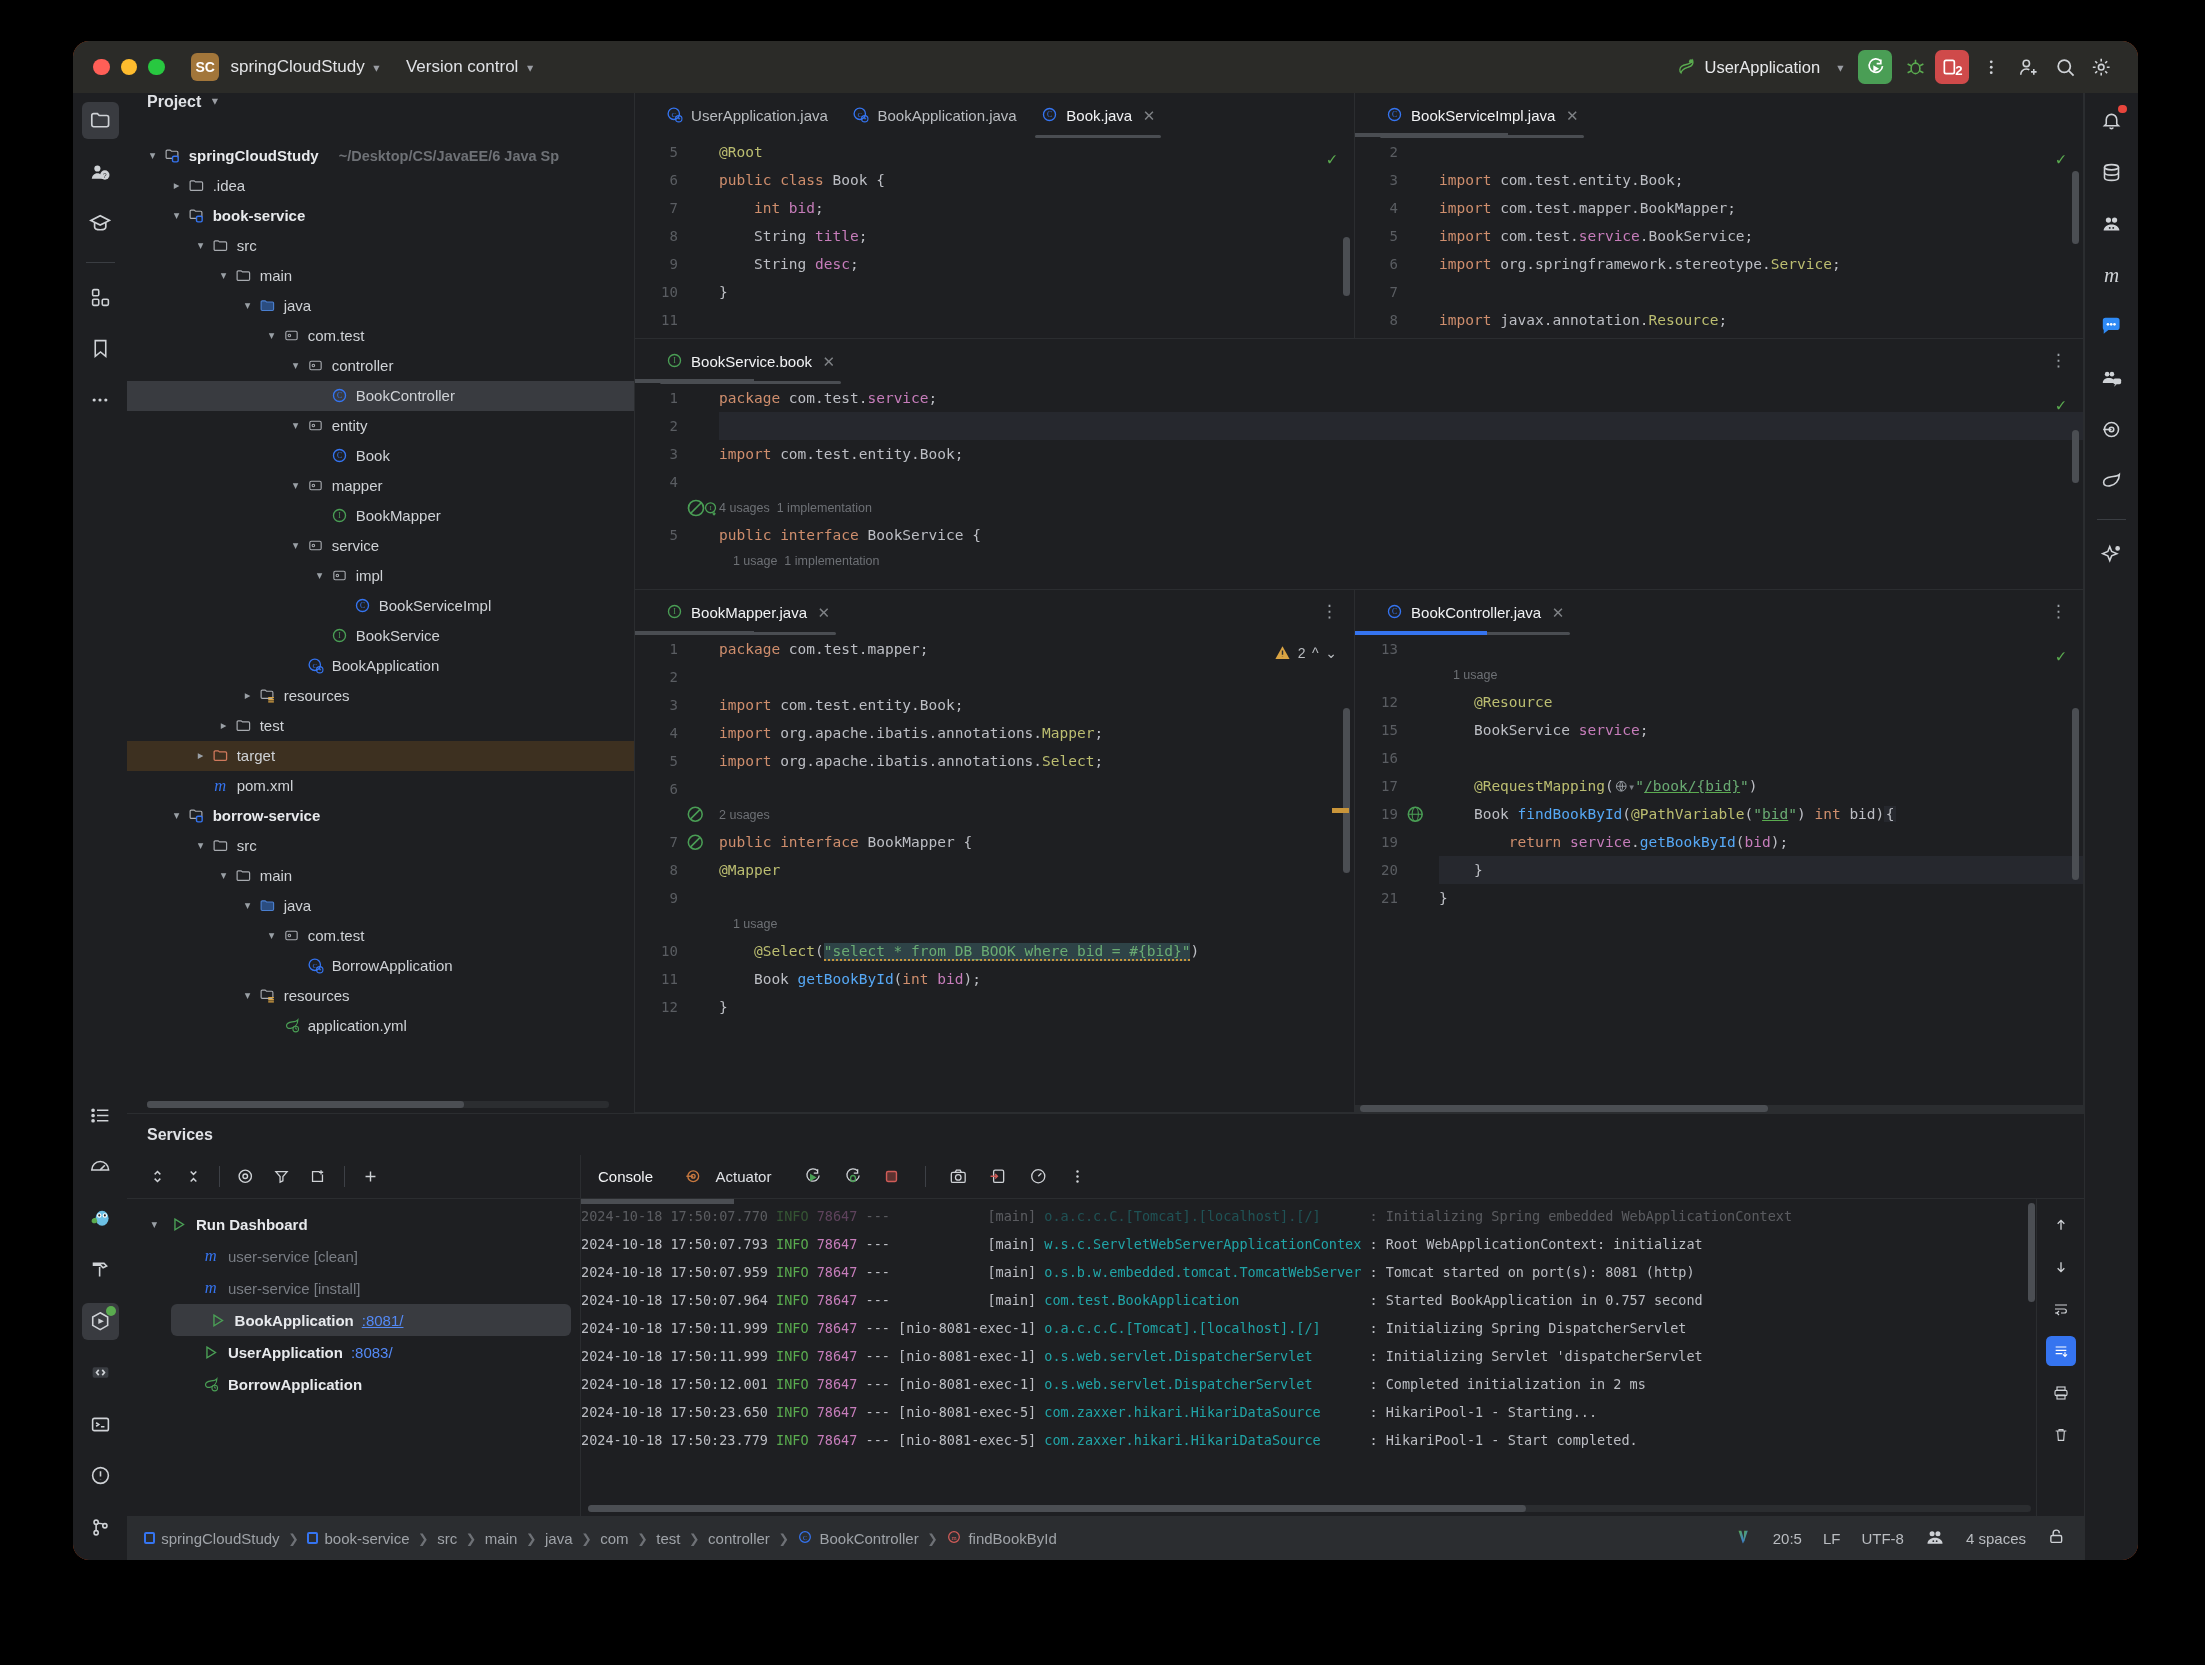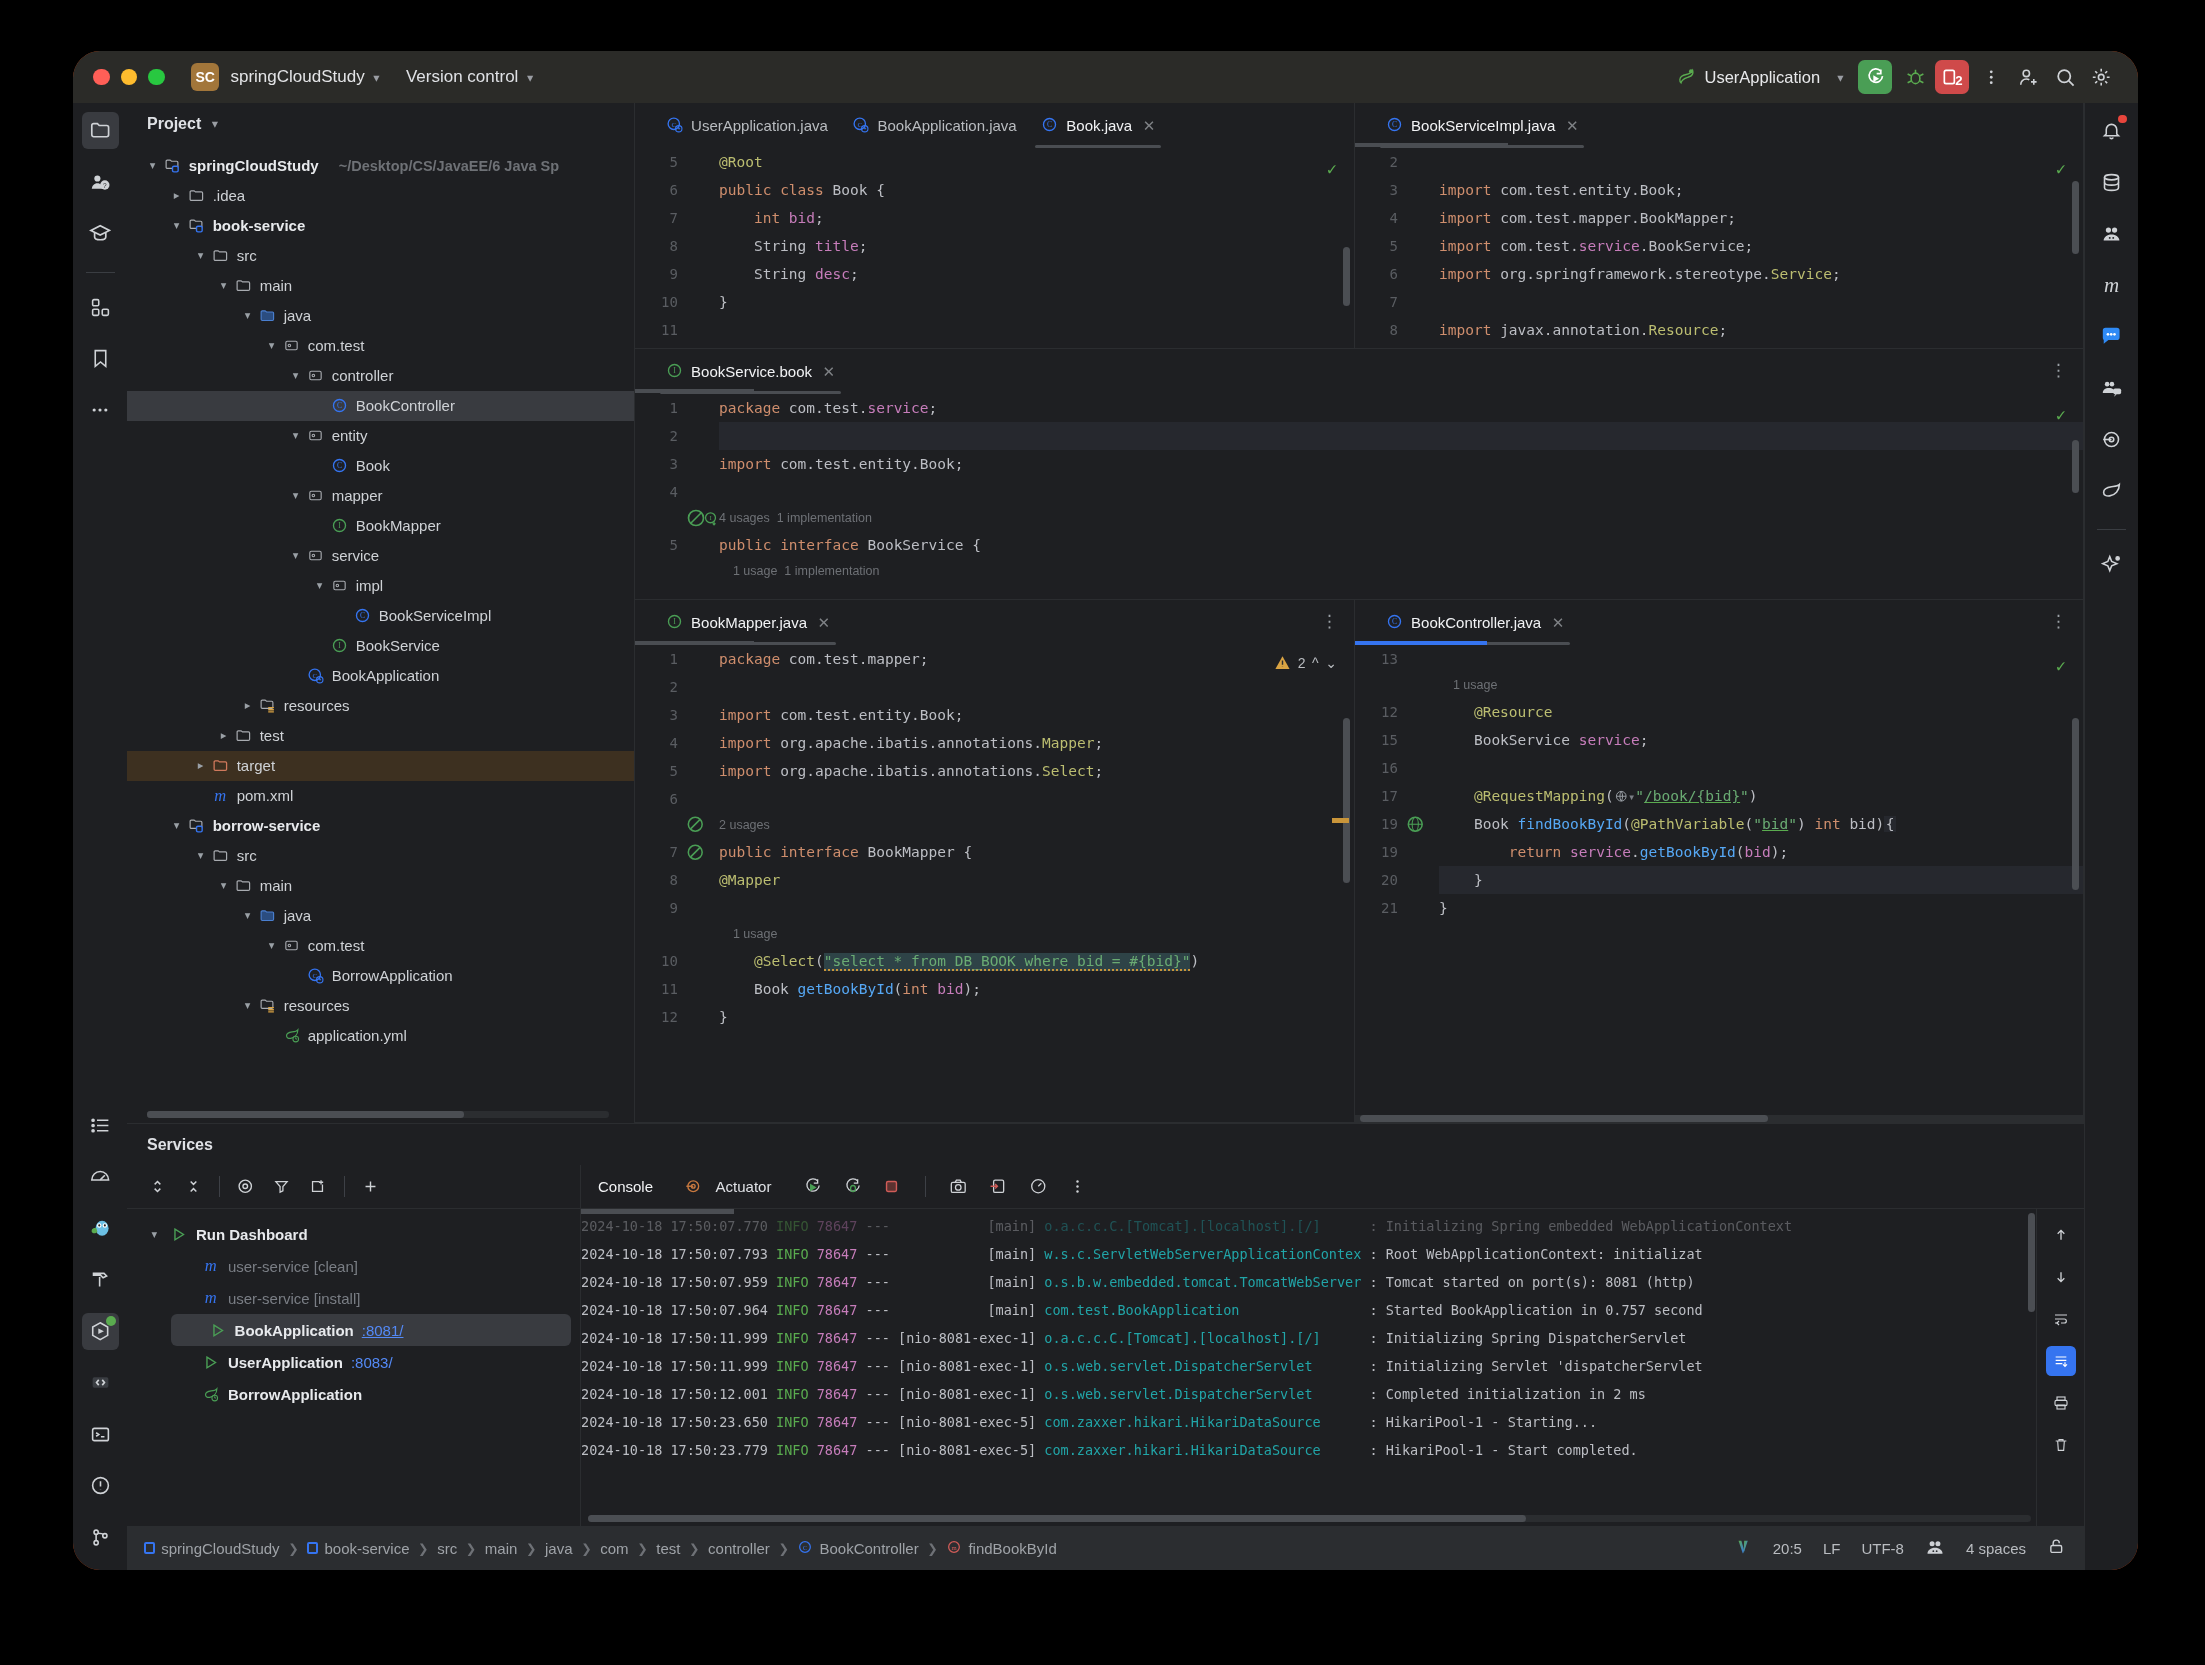--- a/index.html
+++ b/index.html
@@ -4,24 +4,24 @@
 <style>
   * { box-sizing: border-box; margin: 0; padding: 0; }
   html, body {
     width: 2205px; height: 1665px;
     background: #000;
     font-family: "Liberation Sans", sans-serif;
     overflow: hidden;
   }
   .ide {
     position: absolute;
-    left: 73px; top: 51px;
+    left: 73px; top: 41px;
     width: 2065px; height: 1519px;
     background: #c2410c;
-    border-radius: 27px;
+    border-radius: 16px;
     overflow: hidden;
     display: flex; flex-direction: column;
     box-shadow: 0 9.2px 40px rgba(0,0,0,.7);
   }
 
   
   .titlebar {
     height: 52px; flex: 0 0 52px;
     background: #2b2b28;
     display: flex; align-items: center;
@@ -83,21 +83,21 @@
   
   .project {
     width: 508px; flex: 0 0 508px;
     background: #1e1f22;
     display: flex; flex-direction: column;
     border-right: 0.7px solid #2b2d30;
     min-height: 0;
   }
   .project-head {
     height: 41px; flex: 0 0 41px;
-    display: flex; align-items: center; padding-left: 20px;
+    display: flex; align-items: flex-start; padding-left: 20px;
   }
   .project-head .t { color: #dfe1e5; font-size: 16px; font-weight: 600; }
   .tree { flex: 1; overflow: hidden; padding-top: 6.6px; position: relative; }
   .trow {
     height: 30px; display: flex; align-items: center;
     font-size: 15px; color: #cfd2d6; white-space: nowrap;
     padding-right: 6.6px;
   }
   .trow.sel { background: #393b40; border-radius: 0; }
   .trow.target-hl { background: #3d3020; }

